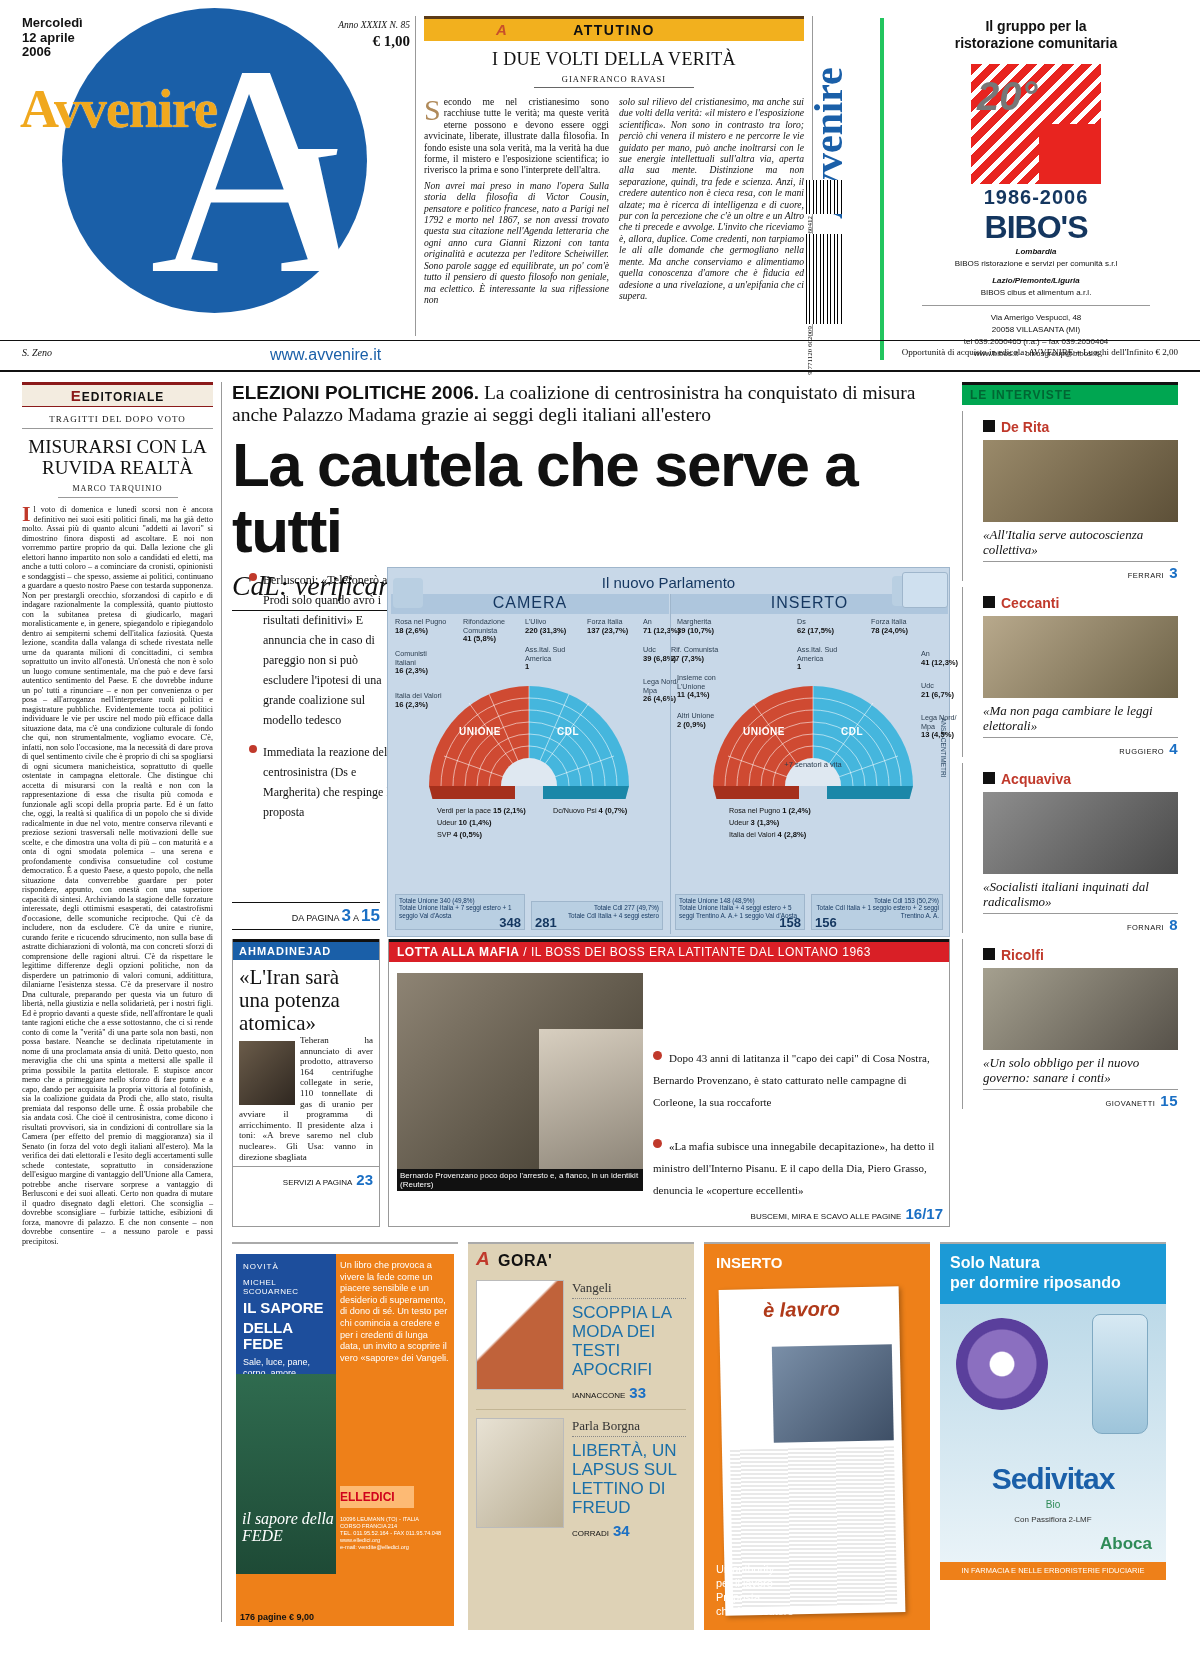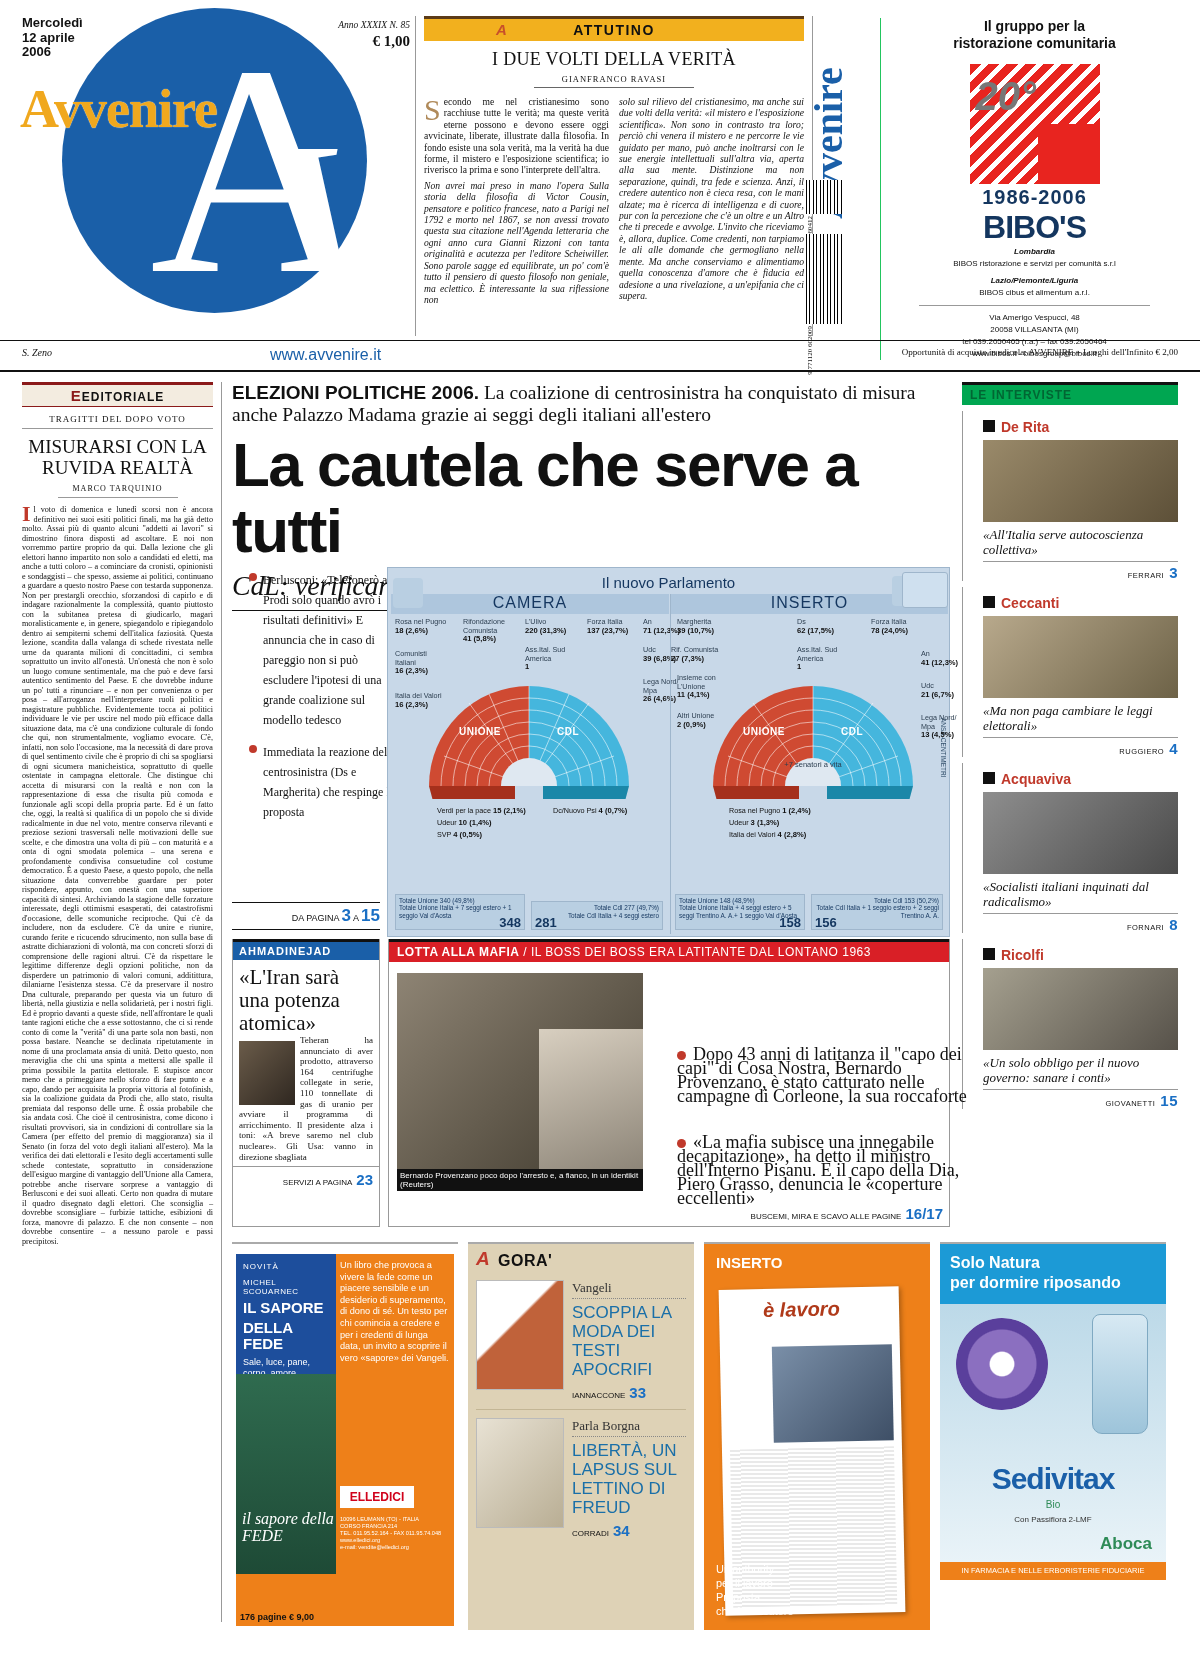--- a/index.html
+++ b/index.html
@@ -63,21 +63,21 @@
     font-size:40px; font-weight:700; color:#1a5fa8; font-family:"Liberation Serif", serif;
     text-align:center;
   }
   .barcodes { position:absolute; left:806px; top:180px; width:40px; }
   .bc { background:repeating-linear-gradient(90deg,#000 0 1px,#fff 1px 3px,#000 3px 4px,#fff 4px 7px);
      height:34px; width:38px; margin-bottom:2px;}
   .bc2 { height:90px; }
   .bc-num { font-size:7px; writing-mode:vertical-rl; transform:rotate(180deg); }
 
   .bibos { position:absolute; left:880px; top:18px; width:300px; text-align:center;
-    font-family:"Liberation Sans", sans-serif; border-left:1px solid #22c55e; padding-left:8px;}
+    font-family:"Liberation Sans", sans-serif; border-left:4px solid #22c55e; padding-left:8px;}
   .bibos h3 { font-size:14px; font-weight:700; line-height:17px; }
   .bibos-logo { width:130px; height:120px; margin:12px auto 0; position:relative;
     background:repeating-linear-gradient(135deg,#e8241f 0 8px,#fff 8px 13px); }
   .bibos-logo:after{content:"";position:absolute;right:0;bottom:0;width:62px;height:60px;background:#e8241f;}
   .bibos-20 { position:absolute; left:6px; top:10px; font-size:40px; font-weight:700; color:#777;
      font-style:italic; z-index:2;}
   .bibos-year { font-size:20px; font-weight:700; color:#14365f; letter-spacing:1px; margin-top:2px;}
   .bibos-name { font-size:32px; font-weight:700; color:#14365f; letter-spacing:-1px; }
   .bibos small { display:block; font-size:8px; line-height:12px; }
   .bibos .it { font-style:italic; font-weight:700; }
@@ -201,21 +201,21 @@
   .mafia-head { background:#d91f26; color:#fff; font-family:"Liberation Sans", sans-serif;
      font-weight:700; font-size:12px; letter-spacing:0.5px; padding:3px 8px;
      border-top:3px solid #111; }
   .mafia-head span.sub { font-weight:400; letter-spacing:0.5px; }
   .mafia-ph { position:absolute; left:8px; top:34px; width:246px; height:218px; }
   .mafia-ph .cap { position:absolute; left:0; bottom:0; width:100%; background:#111; color:#fff;
      font-family:"Liberation Sans", sans-serif; font-size:8px; padding:2px 3px; }
   .mafia h2 { position:absolute; left:264px; top:34px; width:290px;
      font-family:"Liberation Sans", sans-serif; font-weight:700; font-size:27px; line-height:29px;
      letter-spacing:-0.5px;}
-  .mafia .bl { position:absolute; left:264px; width:290px; font-size:18px; line-height:14px;margin-left:24px; }
+  .mafia .bl { position:absolute; left:264px; width:290px; font-size:11px; line-height:22px; }
   .mafia .bl .dot { position:absolute; left:0; top:4px; width:9px; height:9px; border-radius:50%;
      background:#c0392b;}
   .mafia .bl .tx { padding-left:16px; }
   .mafia .pg { position:absolute; right:6px; bottom:4px; font-family:"Liberation Sans", sans-serif;
      font-size:8px; }
   .mafia .pg b { color:#1a6fc4; font-size:15px; margin-left:4px;}
 
   
   .ads { position:absolute; left:232px; top:868px; width:948px; height:388px; display:flex; gap:10px;}
   .ad { position:relative; border-top:2px solid #aaa; }
@@ -227,22 +227,22 @@
   .ad1 .blue .auth { font-size:8px; letter-spacing:0.5px; margin-top:7px;}
   .ad1 .blue .tt { font-size:15px; font-weight:700; line-height:16px; margin-top:4px;}
   .ad1 .blue .st { font-size:9px; line-height:11px; margin-top:5px; }
   .ad1 .bookimg { position:absolute; left:0; top:120px; width:100px; height:200px;
      background:linear-gradient(#2f6b4f,#1e4a36); }
   .ad1 .bookimg .bt { position:absolute; left:6px; bottom:30px; color:#fff; font-size:16px;
      font-style:italic; line-height:17px;}
   .ad1 .copy { position:absolute; left:104px; top:6px; width:110px; color:#fff;
      font-family:"Liberation Sans", sans-serif; font-size:9.2px; line-height:11.6px; }
   .ad1 .elledici { position:absolute; left:104px; top:232px; width:74px; height:22px;
-     background:#ffffff; color:#d0021b; font-family:"Liberation Sans", sans-serif; font-weight:700;
-     font-size:12px; text-align:center; line-height:22px;}
+     background:#fdba74; color:#d0021b; font-family:"Liberation Sans", sans-serif; font-weight:700;
+     font-size:12px; text-align:left; line-height:22px;}
   .ad1 .addr { position:absolute; left:104px; top:262px; width:112px; color:#fff;
      font-family:"Liberation Sans", sans-serif; font-size:5.6px; line-height:7px; }
   .ad1 .pricebar { position:absolute; left:4px; bottom:4px; font-family:"Liberation Sans", sans-serif;
      font-size:9px; font-weight:700; color:#111;}
 
   .ad2 { width:226px; background:#ded2b6; }
   .ad2 .agora { font-family:"Liberation Sans", sans-serif; font-weight:700; font-size:16px;
      padding:8px 0 4px 30px; color:#111; letter-spacing:0.5px; position:relative;}
   .ad2 .agora .a { position:absolute; left:8px; top:4px; color:#c0392b; font-style:italic;
      font-size:19px; }

